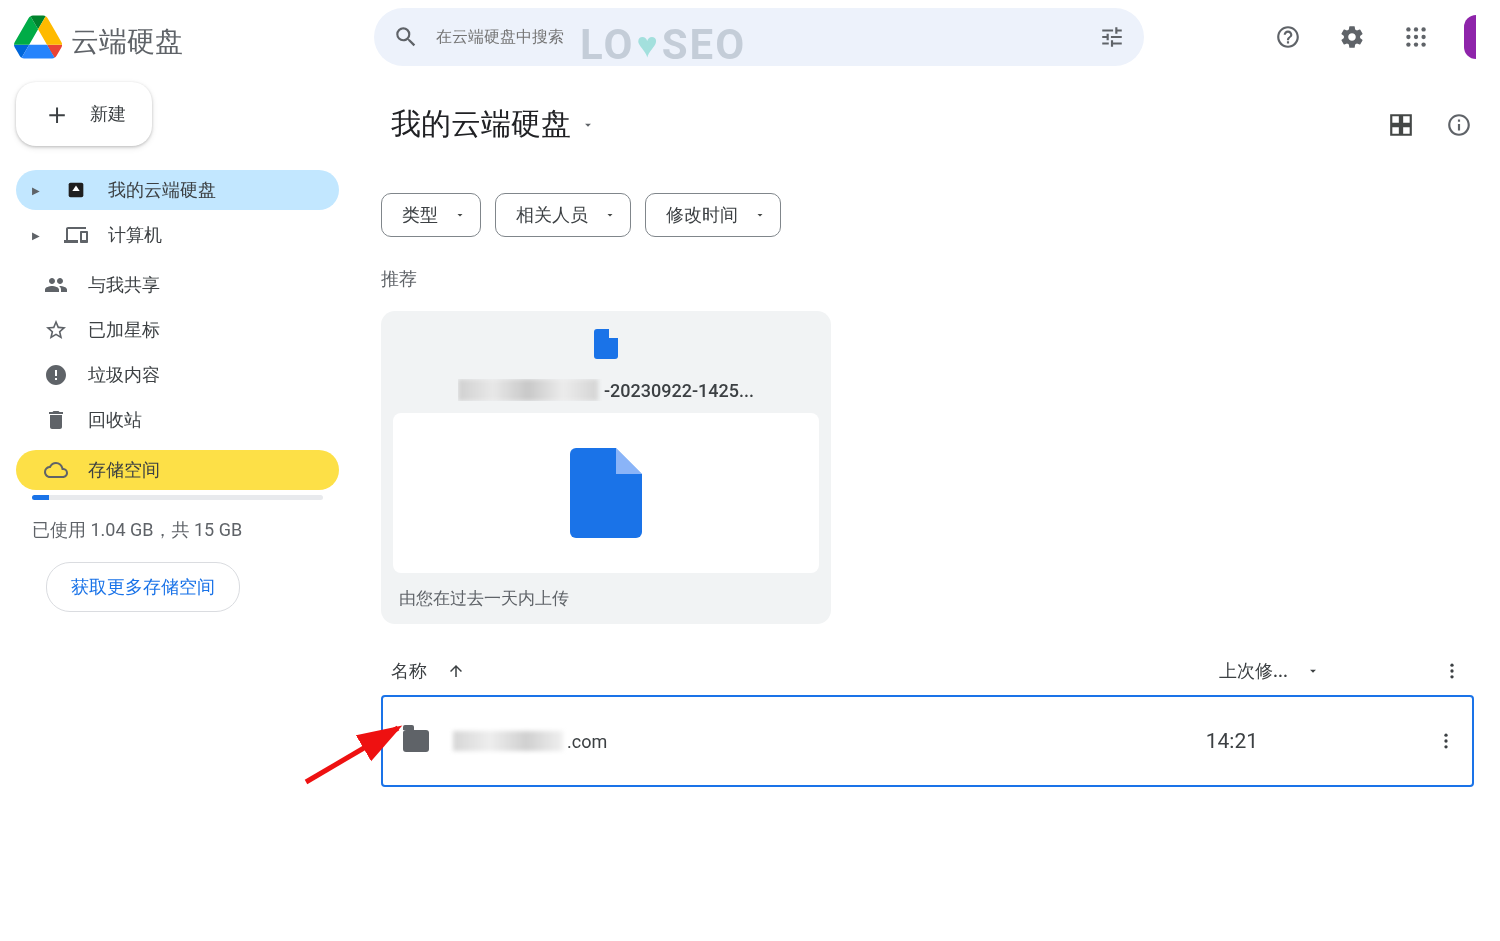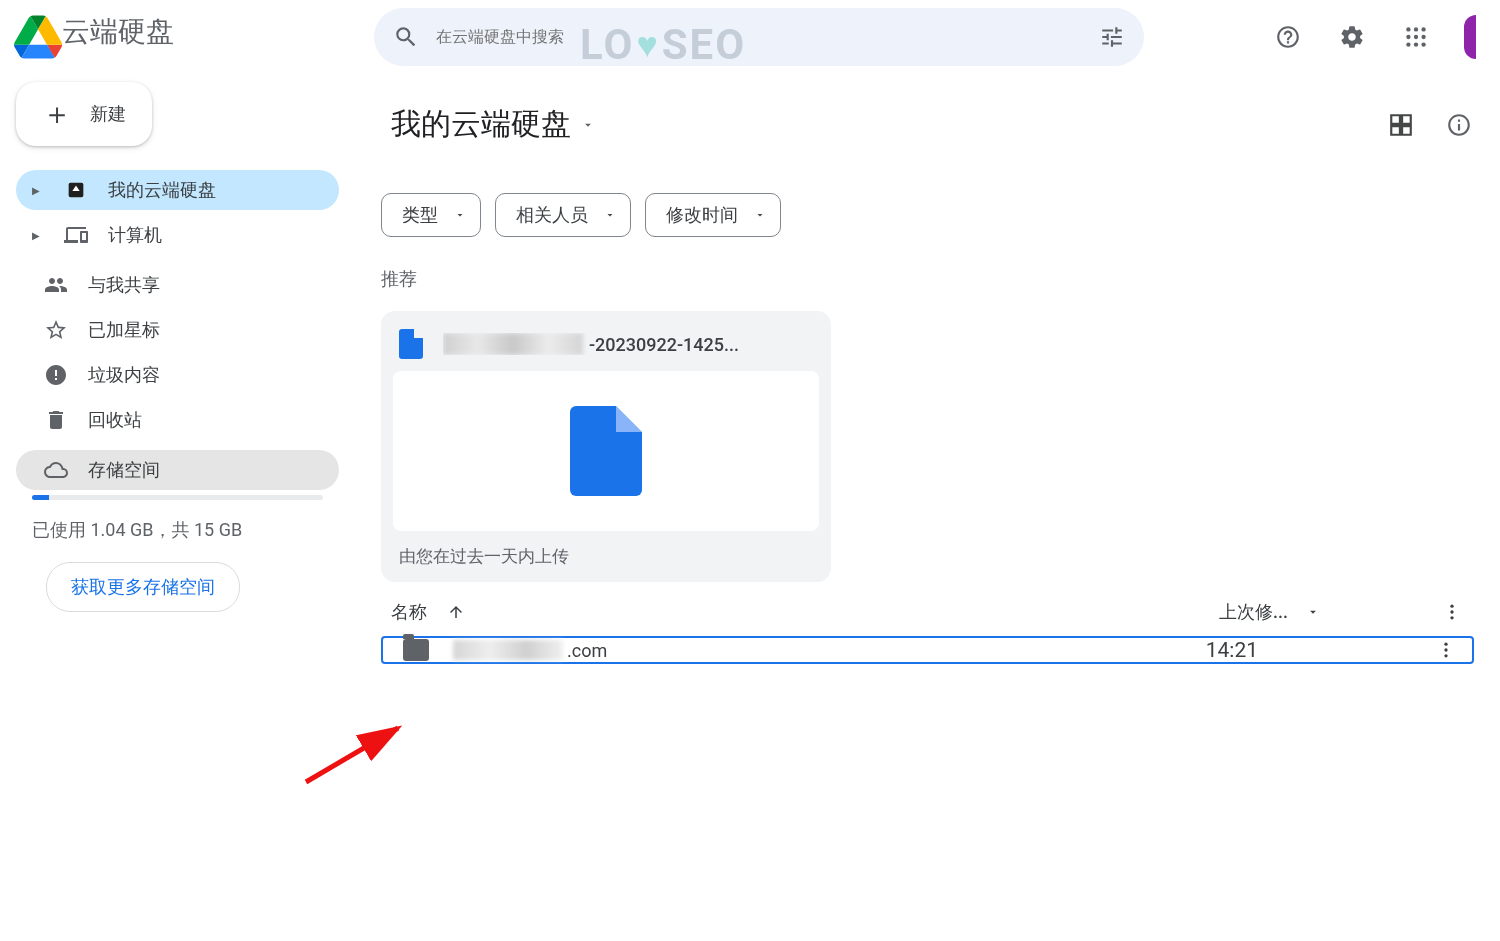--- a/index.html
+++ b/index.html
@@ -1,20 +1,20 @@
 <!DOCTYPE html>
 <html><head>
   <meta charset="utf-8">
   <style>
     * { box-sizing: border-box; margin: 0; padding: 0; }
     body { font-family: "Google Sans", Roboto, Arial, sans-serif; background: #fff; color: #3c4043; width: 1500px; height: 941px; overflow: hidden; position: relative; }
     
     
     .header { display: flex; align-items: center; height: 74px; padding: 0 14px; }
-    .logo-area { display: flex; align-items: flex-start; gap: 0; width: 360px; cursor: pointer; }
+    .logo-area { display: flex; align-items: flex-end; gap: 9px; width: 360px; cursor: pointer; }
     .drive-logo { width: 48px; height: 48px; }
     .logo-text { font-size: 28px; color: #5f6368; }
     
     .search-bar { display: flex; align-items: center; background: #edf2fb; border-radius: 32px; height: 58px; flex: 1; max-width: 770px; padding: 0 10px; position: relative; }
     .search-icon-wrap { width: 44px; height: 44px; display: flex; align-items: center; justify-content: center; border-radius: 50%; cursor: pointer; }
     .search-input { border: none; background: transparent; font-size: 16px; color: #5f6368; flex: 1; outline: none; padding-left: 8px; }
     .tune-icon-wrap { width: 44px; height: 44px; display: flex; align-items: center; justify-content: center; border-radius: 50%; cursor: pointer; margin-left: auto; }
     
     .header-actions { display: flex; align-items: center; gap: 20px; margin-left: auto; padding-right: 10px; }
     .header-icon-btn { width: 44px; height: 44px; display: flex; align-items: center; justify-content: center; border-radius: 50%; cursor: pointer; }
@@ -30,21 +30,21 @@
     .body-area { display: flex; height: calc(100% - 74px); }
     
     
     .sidebar { width: 355px; padding: 8px 16px 0 16px; }
     .new-btn { display: inline-flex; align-items: center; gap: 18px; background: #fff; border: none; border-radius: 20px; padding: 20px 26px; box-shadow: 0 1px 3px rgba(0,0,0,0.2), 0 2px 6px rgba(0,0,0,0.1); cursor: pointer; font-size: 18px; color: #3c4043; margin-bottom: 24px; }
     .new-btn-icon { font-size: 30px; line-height: 20px; }
     
     .nav { display: flex; flex-direction: column; }
     .nav-item { display: flex; align-items: center; height: 40px; border-radius: 24px; padding-left: 16px; cursor: pointer; color: #3c4043; gap: 20px; margin-bottom: 5px; }
     .nav-item.active { background: #c2e7ff; }
-    .nav-item.hover-bg { background: #e5e5e5; }
+    .nav-item.hover-bg { background: #fde047; }
     .nav-chevron { width: 12px; font-size: 10px; color: #5f6368; }
     .nav-icon { width: 24px; height: 24px; display: flex; align-items: center; justify-content: center; color: #5f6368; }
     .nav-item.active .nav-icon { color: #1f1f1f; }
     .nav-label { font-size: 18px; font-weight: 400; }
     .nav-group-gap { height: 5px; }
     
     .storage-bar { padding-left: 16px; padding-right: 16px; }
     .storage-track { width: 100%; height: 5px; background: #e8eaed; border-radius: 3px; overflow: hidden; }
     .storage-fill { height: 100%; width: 6%; background: #1a73e8; }
     .storage-text { font-size: 18px; color: #5f6368; margin-top: 18px; }
@@ -56,37 +56,37 @@
     .title-btn { display: flex; align-items: center; gap: 10px; font-size: 30px; color: #202124; cursor: pointer; border: none; background: transparent; padding: 6px 10px; border-radius: 8px; }
     .title-actions { display: flex; align-items: center; gap: 28px; }
     .title-action { width: 30px; height: 30px; display: flex; align-items: center; justify-content: center; cursor: pointer; color: #5f6368; }
     
     .chips { display: flex; gap: 14px; margin-bottom: 30px; }
     .chip { display: flex; align-items: center; gap: 16px; border: 1px solid #80868b; border-radius: 10px; padding: 9px 14px 9px 20px; font-size: 18px; color: #3c4043; cursor: pointer; background: #fff; margin-top: 18px; }
     
     .section-label { font-size: 18px; color: #5f6368; margin-bottom: 20px; }
     
     .recommend-card { width: 450px; background: #f1f3f4; border-radius: 14px; padding: 12px 12px 14px 12px; cursor: pointer; }
-    .rec-header { display: flex; align-items: center; gap: 20px; padding: 6px 6px 12px 6px; }
+    .rec-header { display: flex; align-items: center; gap: 20px; padding: 6px 6px 12px 6px; flex-direction: column; }
     .rec-file-icon { width: 24px; height: 30px; background: #1a73e8; border-radius: 3px; position: relative; flex-shrink: 0; }
     .rec-file-icon::after { content: ''; position: absolute; top: 0; right: 0; width: 9px; height: 9px; background: #f1f3f4; }
     .rec-filename { display: flex; align-items: center; font-size: 18px; color: #3c4043; font-weight: 500; white-space: nowrap; overflow: hidden; }
     .blur-strip { display: inline-block; width: 140px; height: 22px; background: linear-gradient(90deg, #d0d0d0, #e8e8e8, #c8c8c8, #ececec, #d4d4d4); filter: blur(2px); margin-right: 6px; }
     .rec-preview { width: 100%; height: 160px; background: #fff; border-radius: 8px; display: flex; align-items: center; justify-content: center; }
     .big-file-icon { width: 72px; height: 90px; background: #1a73e8; border-radius: 6px; position: relative; }
     .big-file-icon::after { content: ''; position: absolute; top: 0; right: 0; width: 26px; height: 26px; background: #fff; clip-path: polygon(0 0, 100% 0, 100% 100%); }
     .big-file-icon::before { content: ''; position: absolute; top: 0; right: 0; width: 26px; height: 26px; background: #8ab4f8; clip-path: polygon(0 0, 0 100%, 100% 100%); }
     .rec-subtext { font-size: 17px; color: #5f6368; margin-top: 14px; padding-left: 6px; }
     
-    .list-header { display: flex; margin-top: 18px; padding: 0 10px; }
+    .list-header { display: flex; margin-top: 35px; padding: 0 10px; }
     .col-name { display: flex; align-items: center; gap: 20px; font-size: 18px; color: #3c4043; font-weight: 500; }
     .col-last { display: flex; align-items: center; gap: 18px; font-size: 18px; color: #3c4043; font-weight: 500; margin-left: auto; margin-right: 120px; }
     .more-col { width: 24px; height: 24px; display: flex; align-items: center; justify-content: center; cursor: pointer; }
     
-    .file-row { display: flex; align-items: center; border: 2px solid #1a73e8; border-radius: 4px; padding: 0 14px; margin-top: 12px; cursor: pointer; }
+    .file-row { display: flex; align-items: center; border: 2px solid #1a73e8; border-radius: 4px; padding: 32px 14px; margin-top: 12px; cursor: pointer; }
     .folder-icon { width: 26px; height: 22px; background: #5f6368; border-radius: 3px; position: relative; margin-right: 24px; margin-left: 6px; flex-shrink: 0; }
     .folder-icon::before { content: ''; position: absolute; top: -5px; left: 0; width: 11px; height: 5px; background: #5f6368; border-radius: 2px 2px 0 0; }
     .row-name { display: flex; align-items: center; font-size: 18px; }
     .blur-strip-sm { display: inline-block; width: 110px; height: 20px; background: linear-gradient(90deg, #d6d6d6, #eee, #d0d0d0, #f0f0f0); filter: blur(2px); margin-right: 4px; }
     .row-time { margin-left: auto; margin-right: 176px; font-size: 21px; color: #3c4043; }
     .row-more { width: 24px; height: 24px; display: flex; align-items: center; justify-content: center; cursor: pointer; }
     
     
     .arrow-anno { position: absolute; left: 302px; top: 722px; pointer-events: none; }
     

